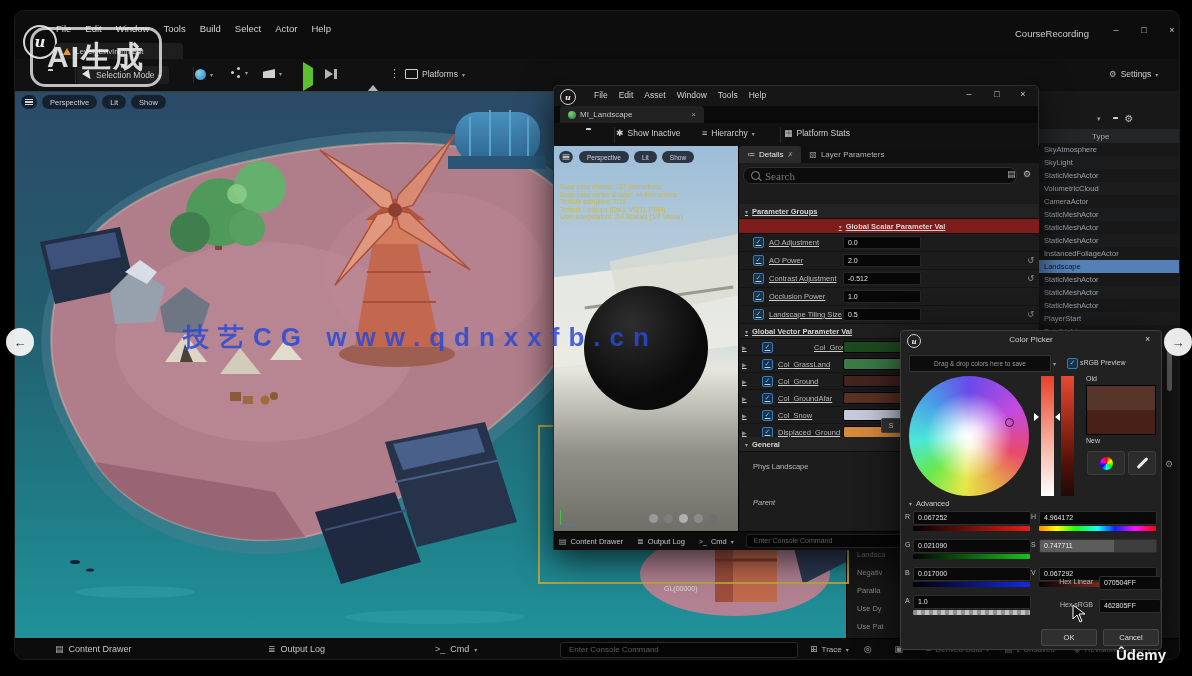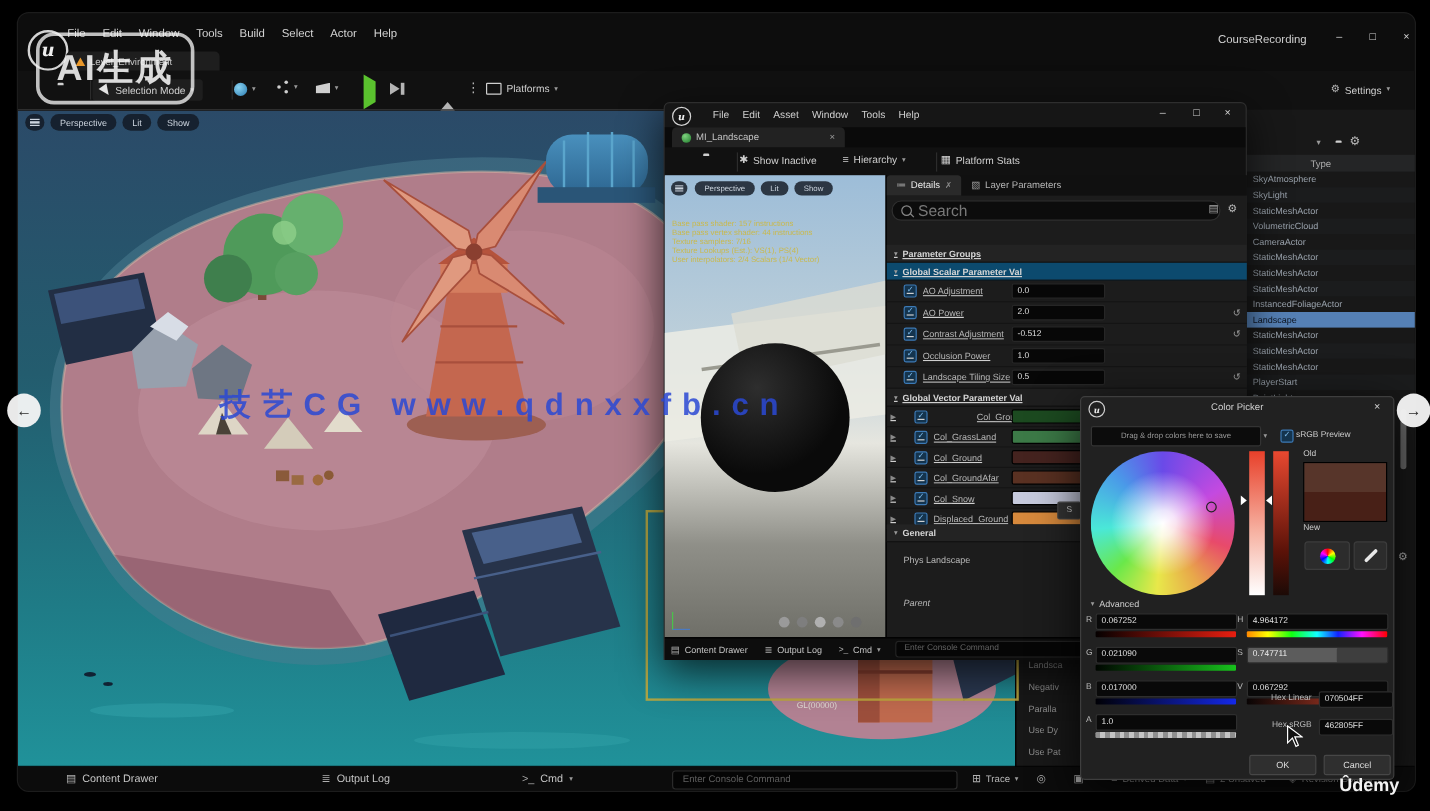--- a/index.html
+++ b/index.html
@@ -469,31 +469,31 @@
         <span style="color:#8a8a8a;font-size:7px;">✗</span>
       </div>
       <div class="r" style="height:17px;padding:0 8px;gap:4px;font-size:8px;color:#b4b4b4;">
         <span style="font-size:8px;color:#999;">▧</span>
         <span>Layer Parameters</span>
       </div>
     </div>
 
     <div class="abs r" style="left:4px;top:21px;width:258px;height:15px;background:#0c0c0c;border:1px solid #2f2f2f;border-radius:8px;padding:0 7px;gap:5px;">
       <span class="icn-search"></span>
-      <span style="font-size:13px;color:#787878;">Search</span>
+      <span style="font-size:11px;color:#787878;font-family:Liberation Serif, serif;">Search</span>
     </div>
     <span class="abs" style="left:268px;top:23px;font-size:9px;color:#aaa;">▤</span>
     <span class="abs gear" style="left:284px;top:23px;font-size:9px;">⚙</span>
 
     <div class="abs" style="left:0;top:58px;width:300px;text-decoration:underline;">
       <div class="sect">
         <span class="chev">▾</span>
         <span>Parameter Groups</span>
       </div>
-      <div class="sect" style="background:#0c4a6e;">
+      <div class="sect" style="background:#7f1d1d;justify-content:center;">
         <span class="chev">▾</span>
         <span>Global Scalar Parameter Val</span>
       </div>
       <div>
 
           <div class="srow">
             <span class="chk">✓</span>
             <span class="pname">AO Adjustment</span>
             <span class="pval">0.0</span>
 

